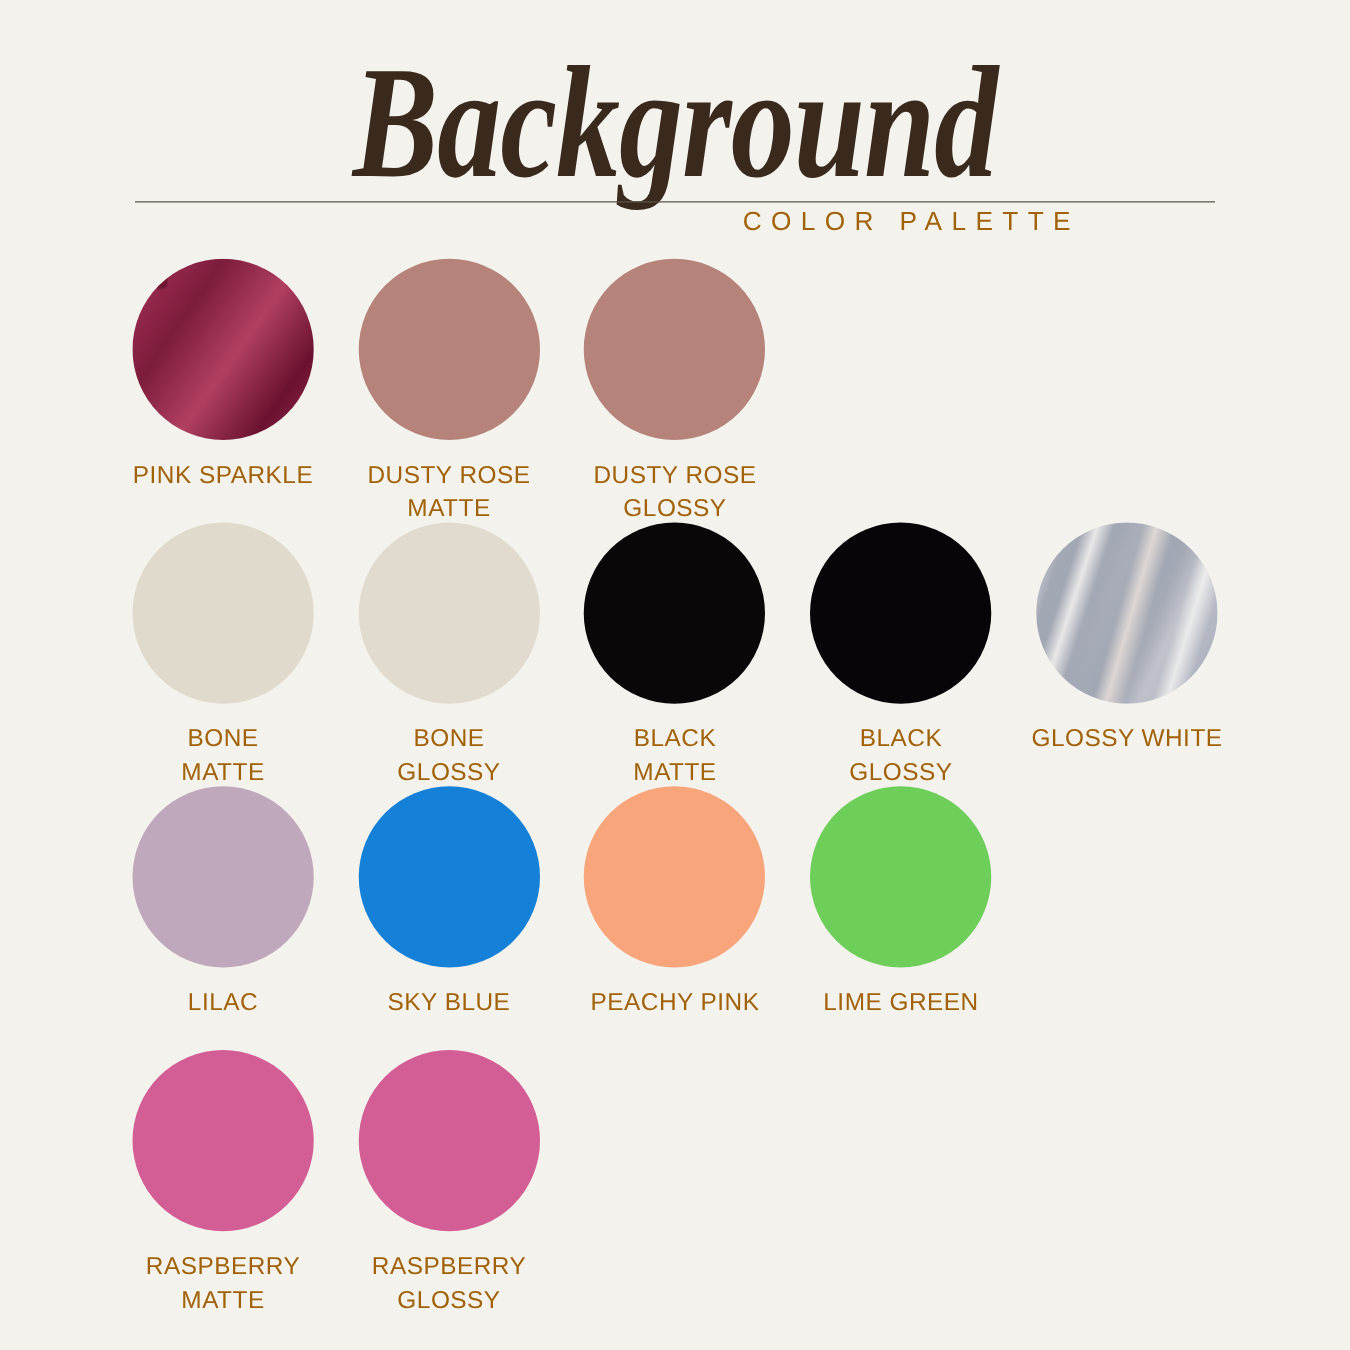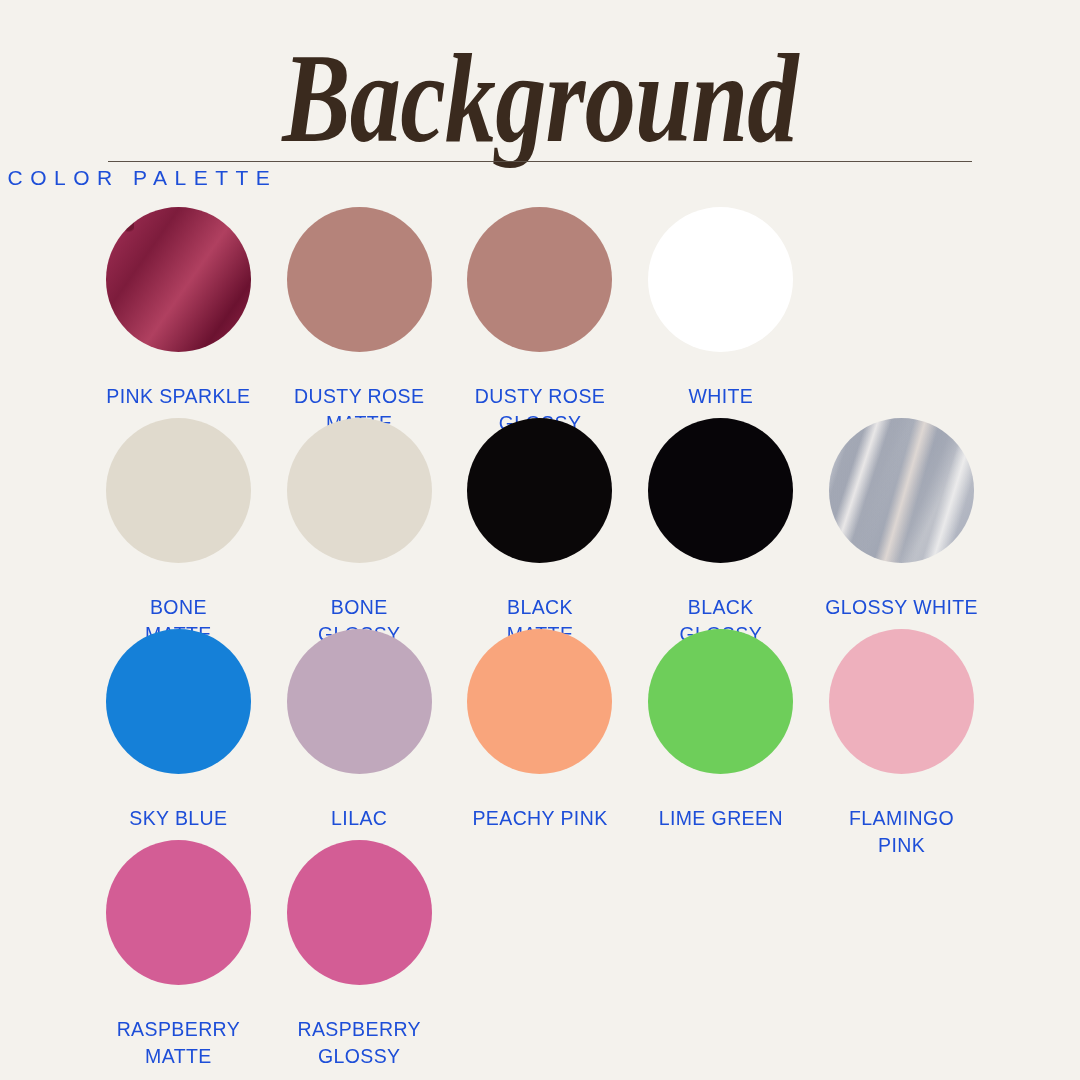--- a/index.html
+++ b/index.html
@@ -50,26 +50,26 @@
     width: 864px;
     height: 1px;
     background: #5c5248;
   }
 
   #subtitle {
     position: absolute;
     left: 0;
     top: 166px;
     width: 864px;
-    text-align: left;
+    text-align: right;
     font-family: "Liberation Sans", sans-serif;
     font-size: 21px;
     font-weight: 400;
     letter-spacing: 7.5px;
-    color: #1d4ed8;
+    color: #a16207;
     text-indent: 7.5px;
   }
 
   
   #palette-grid {
     position: absolute;
     left: 88px;
     top: 207px;
     width: 904px;
   }
@@ -93,26 +93,26 @@
     width: 145px;
     height: 145px;
     border-radius: 50%;
     flex: 0 0 auto;
     background-color: #ccc;
     background-repeat: no-repeat;
     background-size: cover;
   }
 
   .swatch-label {
-    margin-top: 31px;
+    margin-top: 15px;
     font-family: "Liberation Sans", sans-serif;
     font-size: 19.5px;
     line-height: 27px;
     letter-spacing: 0.4px;
-    color: #1d4ed8;
+    color: #a16207;
     text-align: center;
     white-space: pre-line;
   }
 
   
   .tex-pink-sparkle {
     background-color: #8a2040;
     background-image:
       radial-gradient(circle at 18% 22%, #ffd9e4 0 2.2px, transparent 2.6px),
       radial-gradient(circle at 42% 12%, #ffffff 0 2.6px, transparent 3px),
@@ -203,24 +203,20 @@
       <div class="swatch-cell">
         <div class="swatch-circle" style="background-color: rgb(181, 131, 122);"></div>
         <div class="swatch-label">DUSTY ROSE
 MATTE</div>
       </div>
       <div class="swatch-cell">
         <div class="swatch-circle" style="background-color: rgb(181, 131, 122);"></div>
         <div class="swatch-label">DUSTY ROSE
 GLOSSY</div>
       </div>
-      <div class="swatch-cell">
-        <div class="swatch-circle" style="background-color: rgb(255, 255, 255);"></div>
-        <div class="swatch-label">WHITE</div>
-      </div>
     </div>
     <div class="palette-row">
       <div class="swatch-cell">
         <div class="swatch-circle" style="background-color: rgb(224, 218, 205);"></div>
         <div class="swatch-label">BONE
 MATTE</div>
       </div>
       <div class="swatch-cell">
         <div class="swatch-circle" style="background-color: rgb(225, 219, 207);"></div>
         <div class="swatch-label">BONE
@@ -236,40 +232,35 @@
         <div class="swatch-label">BLACK
 GLOSSY</div>
       </div>
       <div class="swatch-cell">
         <div class="swatch-circle tex-pearl-white"></div>
         <div class="swatch-label">GLOSSY WHITE</div>
       </div>
     </div>
     <div class="palette-row">
       <div class="swatch-cell">
+        <div class="swatch-circle" style="background-color: rgb(192, 168, 188);"></div>
+        <div class="swatch-label">LILAC</div>
+      </div>
+      <div class="swatch-cell">
         <div class="swatch-circle" style="background-color: rgb(21, 128, 216);"></div>
         <div class="swatch-label">SKY BLUE</div>
       </div>
       <div class="swatch-cell">
-        <div class="swatch-circle" style="background-color: rgb(192, 168, 188);"></div>
-        <div class="swatch-label">LILAC</div>
-      </div>
-      <div class="swatch-cell">
         <div class="swatch-circle" style="background-color: rgb(249, 165, 124);"></div>
         <div class="swatch-label">PEACHY PINK</div>
       </div>
       <div class="swatch-cell">
         <div class="swatch-circle" style="background-color: rgb(110, 206, 90);"></div>
         <div class="swatch-label">LIME GREEN</div>
       </div>
-      <div class="swatch-cell">
-        <div class="swatch-circle" style="background-color: rgb(238, 176, 189);"></div>
-        <div class="swatch-label">FLAMINGO
-PINK</div>
-      </div>
     </div>
     <div class="palette-row">
       <div class="swatch-cell">
         <div class="swatch-circle" style="background-color: rgb(211, 93, 149);"></div>
         <div class="swatch-label">RASPBERRY
 MATTE</div>
       </div>
       <div class="swatch-cell">
         <div class="swatch-circle" style="background-color: rgb(211, 93, 149);"></div>
         <div class="swatch-label">RASPBERRY

